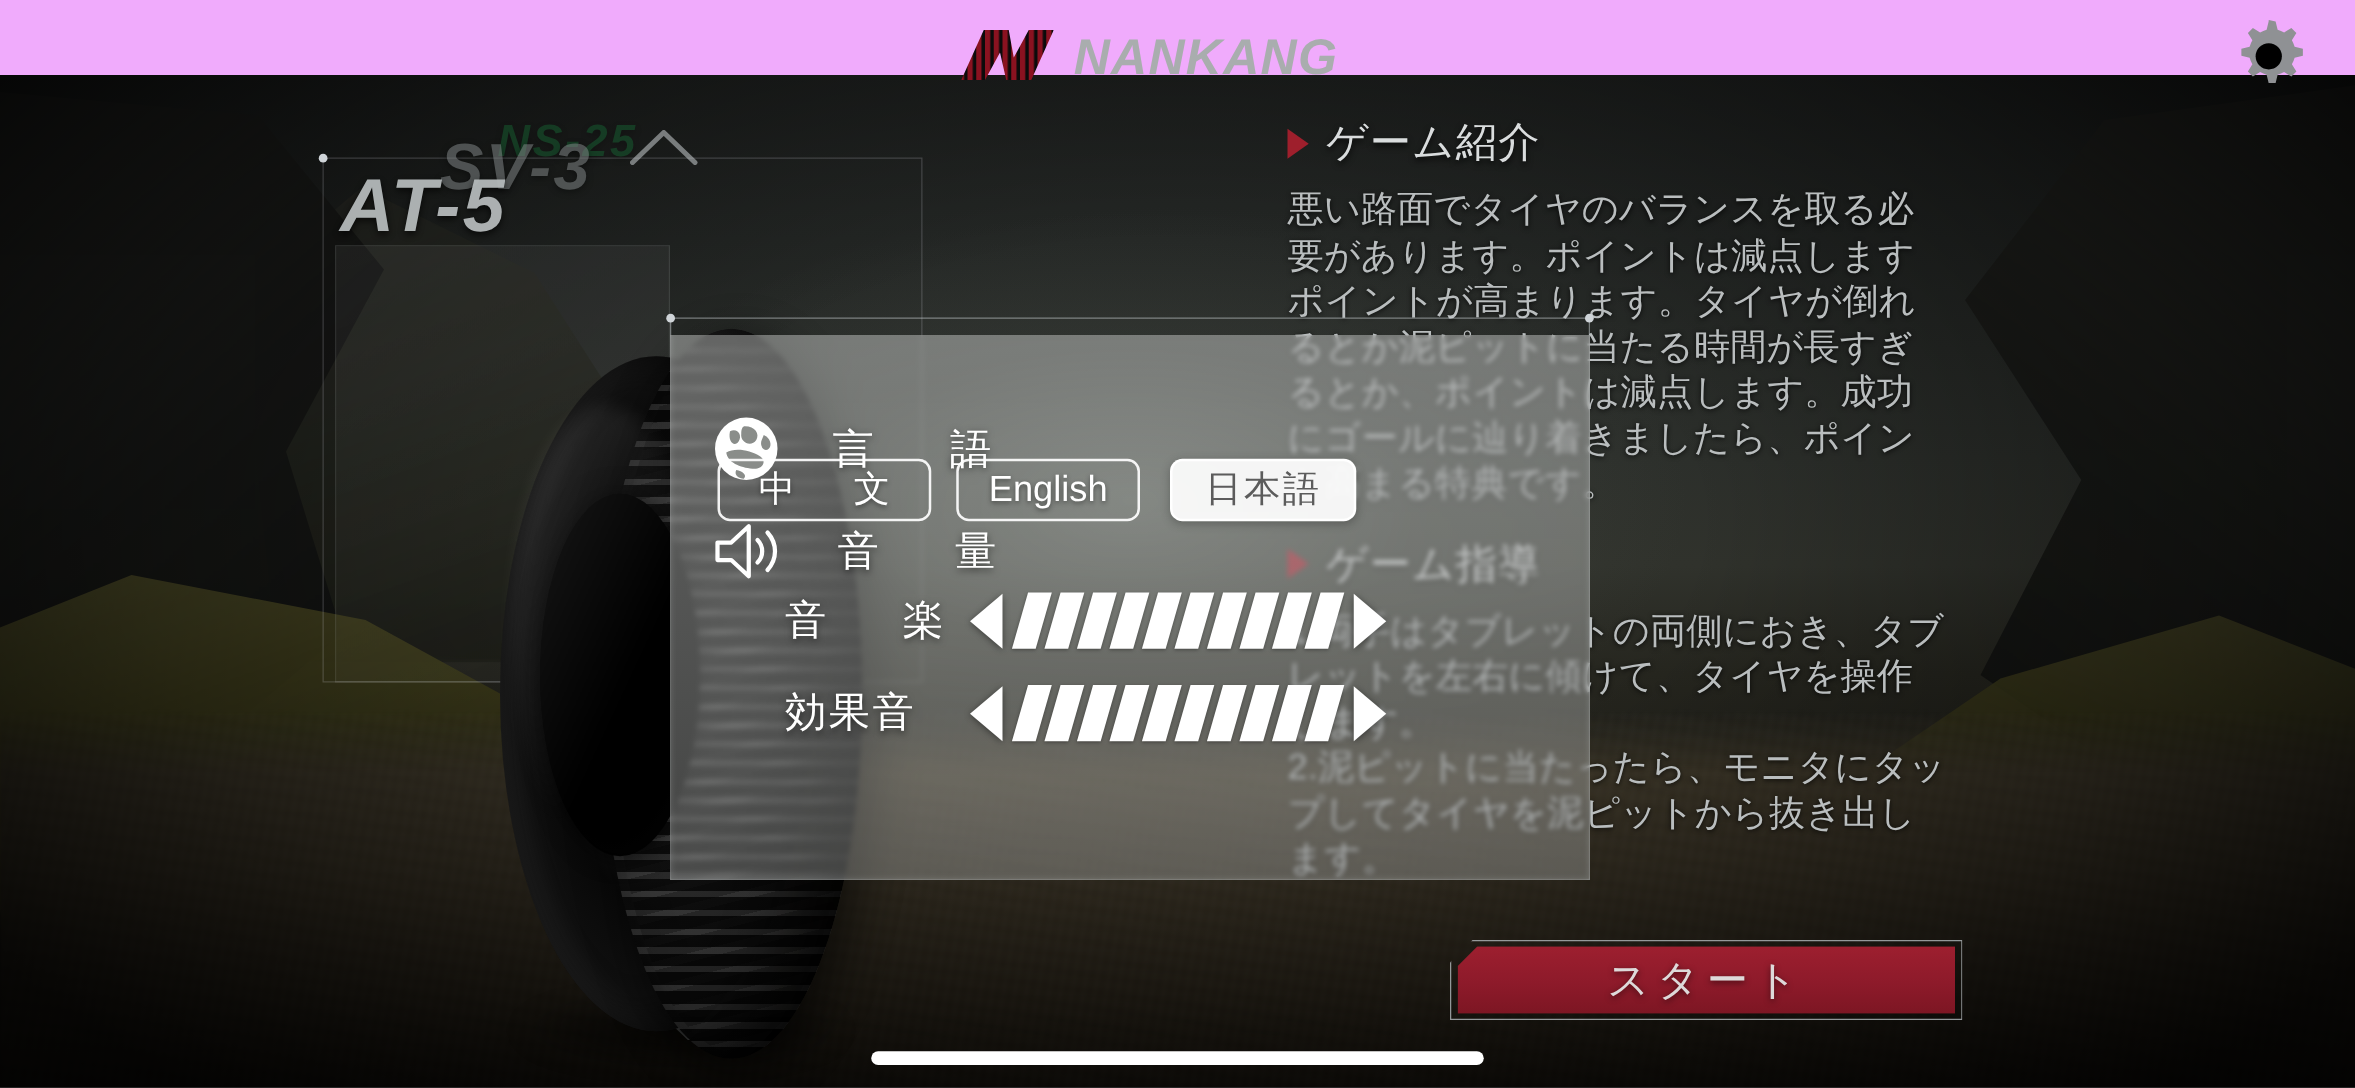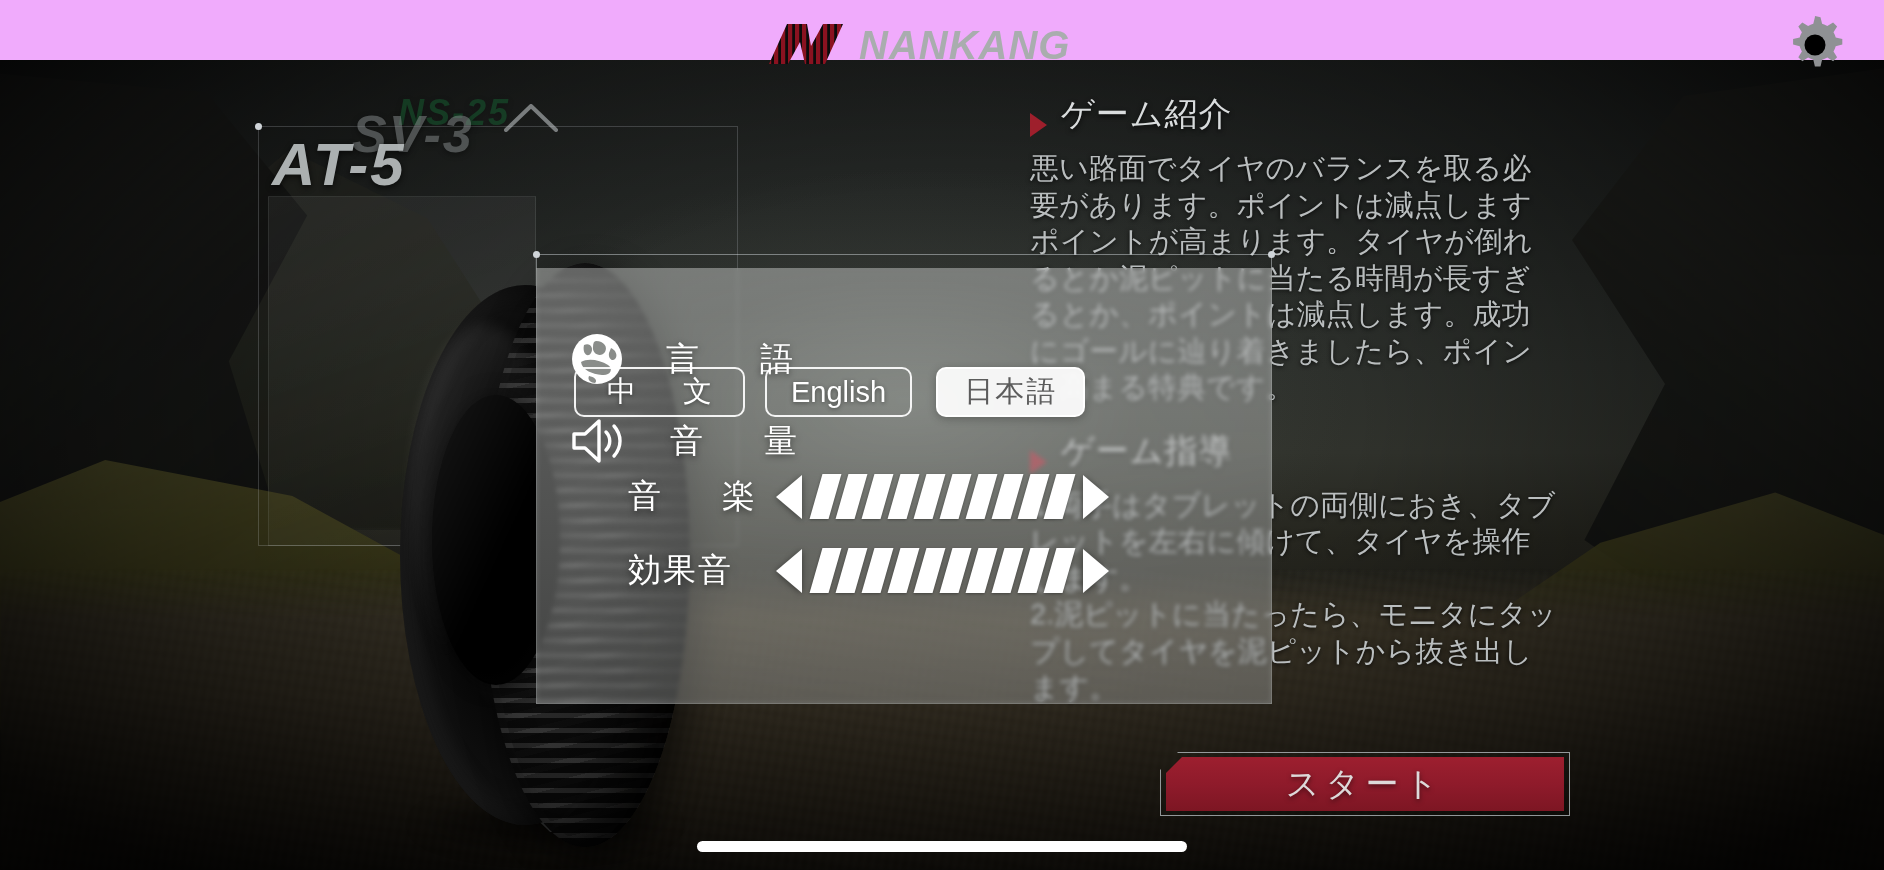--- a/index.html
+++ b/index.html
@@ -125,21 +125,21 @@
   .tire-label.back2  { left:398px; top:92px;  font-size:36px; color:#15803d; opacity:.34; }
 
   .tire-panel-ghost {
     position:absolute; left:268px; top:196px; width:268px; height:350px;
     background:linear-gradient(160deg, rgba(255,255,255,.055), rgba(255,255,255,.015));
     border:1px solid rgba(220,225,230,.10);
   }
 
   
   .info-col { position:absolute; left:1030px; top:92px; width:575px; }
-  .info-head { display:flex; align-items:flex-end; gap:14px; margin-bottom:14px; }
+  .info-head { display:flex; align-items:center; gap:14px; margin-bottom:14px; }
   .tri-bullet { width:0;height:0; border-left:17px solid #9e1f2c; border-top:12px solid transparent; border-bottom:12px solid transparent; flex:0 0 auto; }
   .info-title { font-size:33px; color:#d9dcdd; letter-spacing:1px; text-shadow:0 2px 5px rgba(0,0,0,.8); }
   .info-body { font-size:29px; line-height:1.19; color:#b9bdbe; text-shadow:0 1px 4px rgba(0,0,0,.85);margin-top:12px; }
   .info-body p { margin-bottom:2px; }
   .info-gap { height:22px; }
 
   
   .modal {
     position:absolute; left:536px; top:268px; width:736px; height:436px;
     background:linear-gradient(to bottom, rgba(196,198,196,.50) 0%, rgba(178,180,178,.46) 55%, rgba(168,170,168,.40) 100%);

